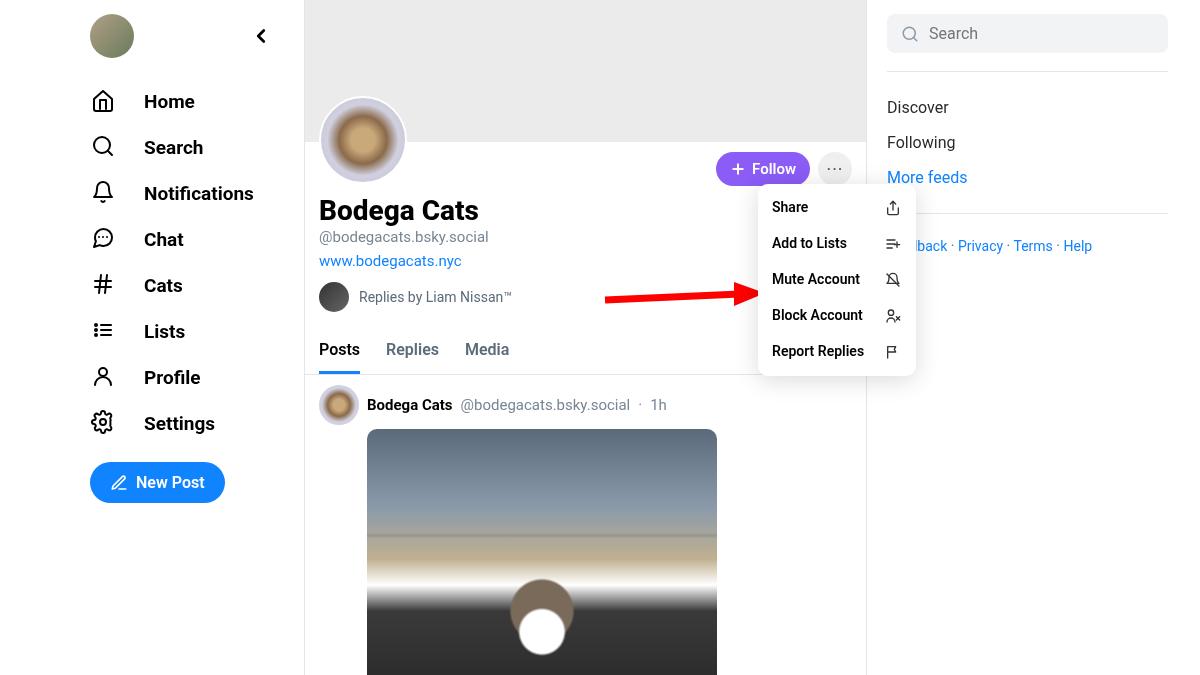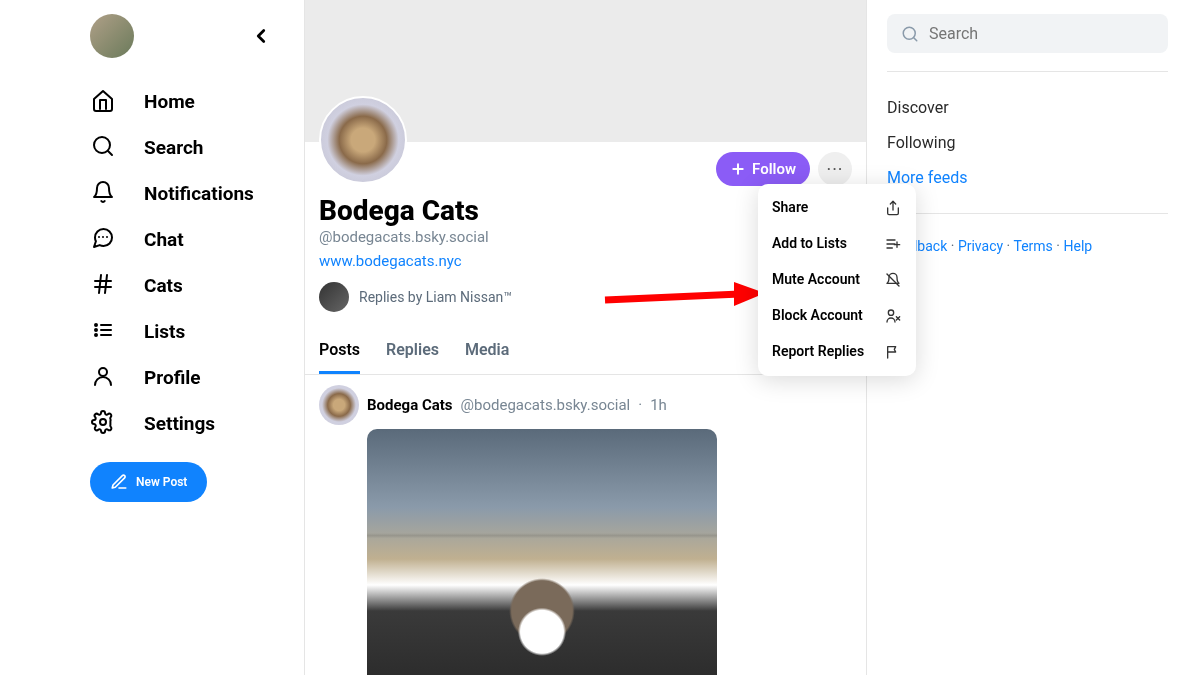--- a/index.html
+++ b/index.html
@@ -8,21 +8,21 @@
 .app { display: flex; height: 100%; }
 
 
 .sidebar-left { width: 305px; padding: 14px 0 0 90px; border-right: 1px solid #e5e5e5; position: relative; }
 .sidebar-left .topbar { display: flex; align-items: center; gap: 115px; margin-bottom: 20px; }
 .avatar-small { width: 44px; height: 44px; border-radius: 50%; background: linear-gradient(135deg,#b0a088,#6a7a5a); display:flex; align-items:center; justify-content:center; color:#fff; font-size:12px; font-weight:700; }
 .back-btn { width: 24px; height:24px; display:flex; align-items:center; justify-content:center; cursor:pointer; }
 .nav { display:flex; flex-direction:column; gap:2px; margin-top:4px; }
 .nav-item { display:flex; align-items:flex-end; gap:28px; padding:9px 0; font-size:19px; font-weight:700; cursor:pointer; }
 .nav-item .icon { width:26px; height:26px; display:flex; align-items:center; justify-content:center; }
-.newpost { margin-top:18px; background:#1083fe; color:#fff; border:none; border-radius:22px; padding:11px 20px; font-size:12px; font-weight:600; display:inline-flex; align-items:center; gap:8px; cursor:pointer; }
+.newpost { margin-top:18px; background:#1083fe; color:#fff; border:none; border-radius:22px; padding:11px 20px; font-size:16px; font-weight:600; display:inline-flex; align-items:center; gap:8px; cursor:pointer; }
 
 
 .main { width: 562px; border-right:1px solid #e5e5e5; overflow:hidden; position:relative; }
 .banner { height:142px; background:#ebebeb; }
 .profile-header { padding: 0 14px; position:relative; }
 .profile-avatar { width:88px; height:88px; border-radius:50%; border:2px solid #fff; position:absolute; top:-46px; left:14px; background:radial-gradient(circle at center, #c9a87a 20%, #8a6a4a 40%, #d0d0e0 60%, #c0c0d0 100%); }
 .follow-row { display:flex; justify-content:flex-end; align-items:center; gap:8px; padding-top:10px; }
 .follow-btn { background:#8b5cf6; color:#fff; border:none; border-radius:20px; padding:8px 14px; font-size:15px; font-weight:600; display:inline-flex; align-items:center; gap:6px; cursor:pointer; }
 .more-btn { width:34px; height:34px; border-radius:50%; background:#efefef; display:flex; align-items:center; justify-content:center; cursor:pointer; font-size:18px; color:#555; letter-spacing:1px; }
 

